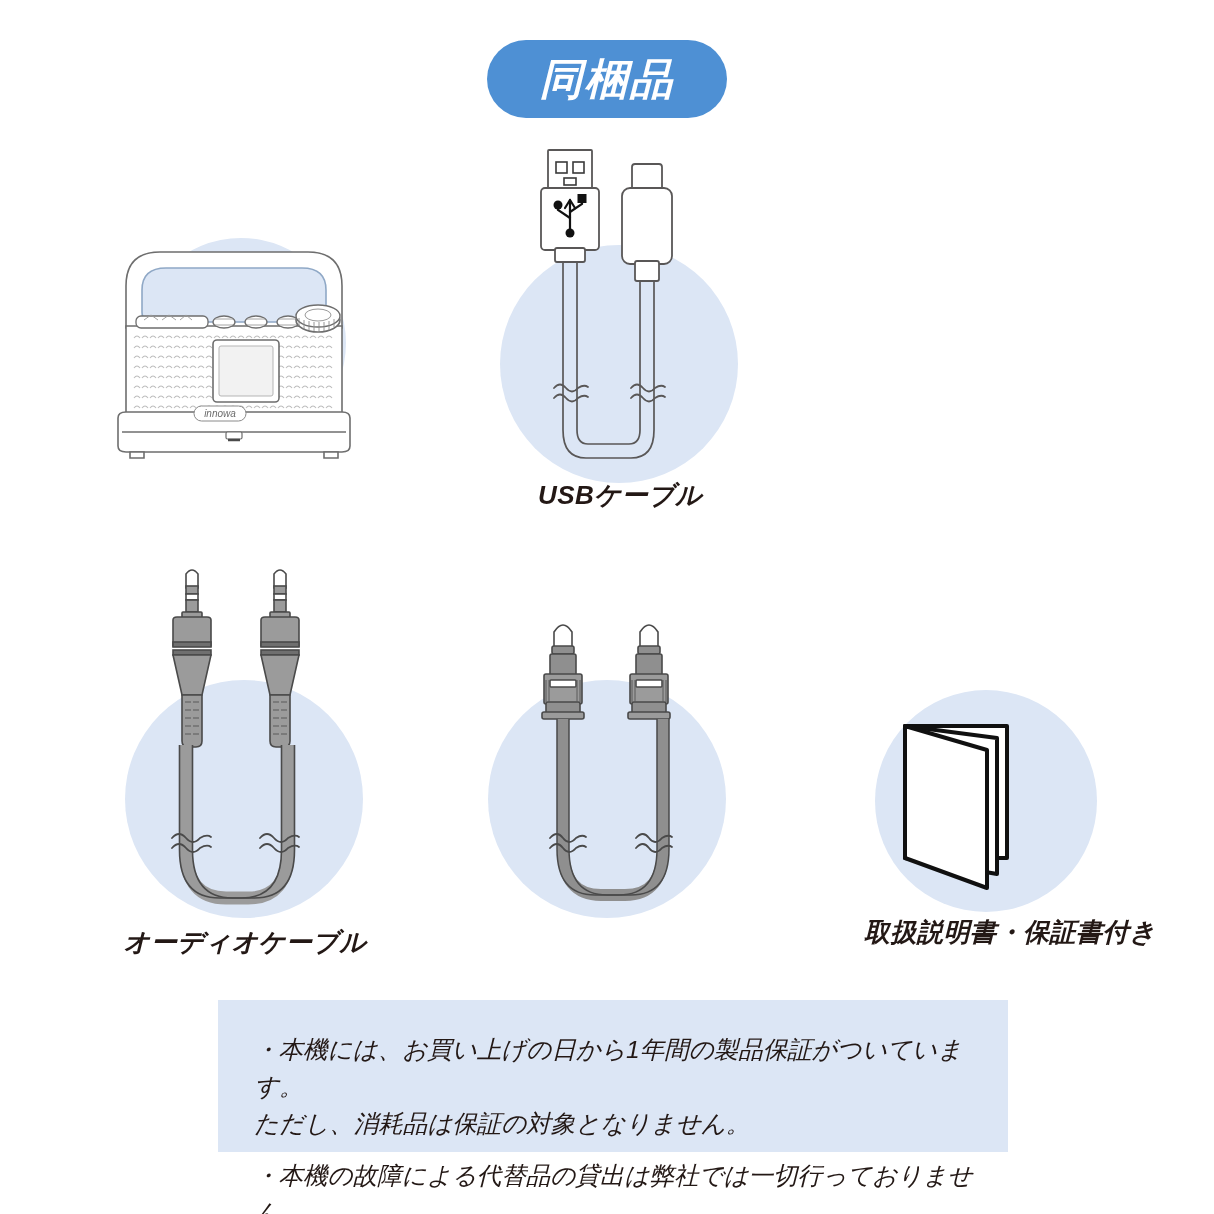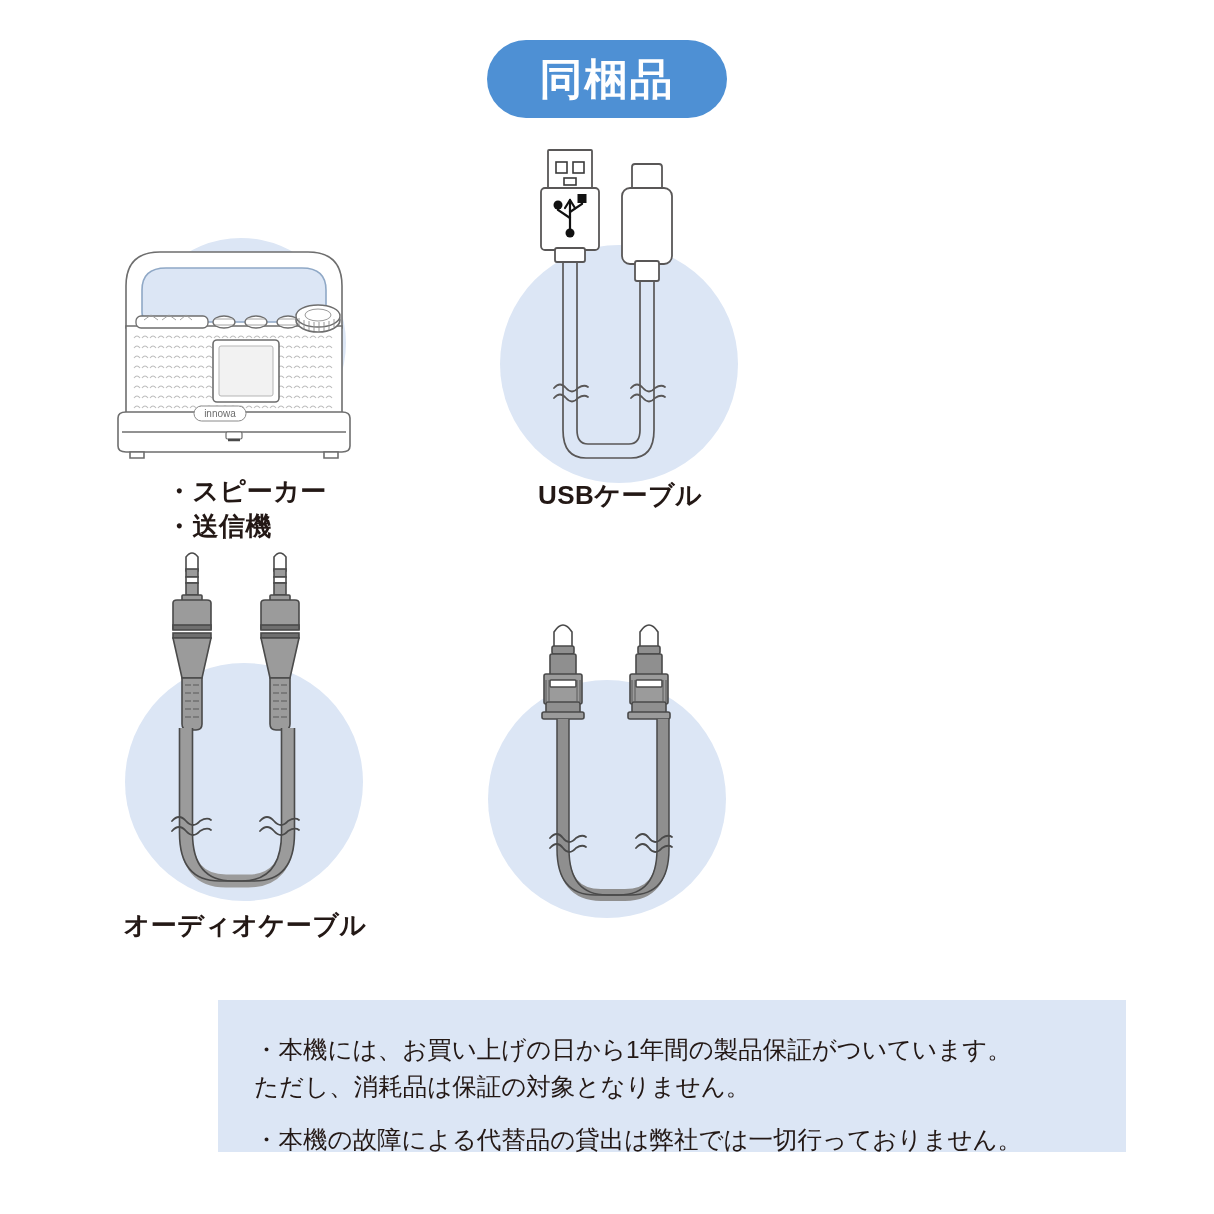--- a/index.html
+++ b/index.html
@@ -2,21 +2,21 @@
 <html><head>
 <meta charset="utf-8">
 <style>
   * { box-sizing: border-box; margin: 0; padding: 0; }
   html, body {
     width: 1214px; height: 1214px;
     background: #ffffff;
     font-family: "Liberation Sans", "DejaVu Sans", sans-serif;
     overflow: hidden;
   }
-  .page { position: relative; width: 1214px; height: 1214px; }
+  .page { position: relative; width: 1214px; height: 1214px; font-style: italic; }
 
   
   .title-badge {
     position: absolute;
     left: 487px; top: 40px;
     width: 240px; height: 78px;
     background: #4e90d4;
     border-radius: 39px;
     display: flex; align-items: center; justify-content: center;
   }
@@ -45,21 +45,21 @@
     line-height: 1.33;
     letter-spacing: 0.5px;
     white-space: pre-line;
   }
   .caption.left-align { text-align: left; }
 
   
   .notes-box {
     position: absolute;
     left: 218px; top: 1000px;
-    width: 908px; height: 152px;
+    width: 790px; height: 152px;
     background: #dce6f5;
     padding: 32px 30px 0 36px;
   }
   .note {
     font-size: 24.5px;
     color: #231815;
     line-height: 1.5;
     letter-spacing: 0px;
     white-space: pre-line;
     font-family: "Liberation Sans", "DejaVu Sans", sans-serif;
@@ -141,22 +141,20 @@
           <rect x="94" y="176" width="52" height="15" rx="7.5" fill="#ffffff" stroke="#8a8a8a" stroke-width="1"></rect>
           <text x="120" y="187" font-family="'Liberation Sans', sans-serif" font-size="10" fill="#6b6b6b" text-anchor="middle">innowa</text>
         </g>
 
         <g>
           <rect x="126" y="202" width="16" height="7" rx="1.5" fill="#ffffff" stroke="#6b6b6b" stroke-width="1.2"></rect>
           <path d="M128 210 h12" stroke="#4a4a4a" stroke-width="2.5"></path>
         </g>
       </svg>
     </div>
-    <div class="caption left-align" style="left:66px; top:244px; width:240px;">・スピーカー
-・送信機</div>
   </div>
 
   <div class="item" style="left:480px; top:130px; width:280px; height:400px;">
     <div class="blue-circle" style="left:20px; top:115px; width:238px; height:238px;"></div>
     <div class="art" style="left:0px; top:0px;">
       <svg width="280" height="350" viewBox="0 0 280 350">
 
         <g fill="#ffffff" stroke="#595757" stroke-width="1.8">
           <rect x="68" y="20" width="44" height="42" rx="1"></rect>
           <rect x="61" y="58" width="58" height="62" rx="4"></rect>
@@ -198,21 +196,21 @@
           <path d="M74 268 q6 -7 12 0 t12 0 q6 -4 10 -1"></path>
           <path d="M151 258 q6 -7 12 0 t12 0 q6 -4 10 -1"></path>
           <path d="M151 268 q6 -7 12 0 t12 0 q6 -4 10 -1"></path>
         </g>
       </svg>
     </div>
     <div class="caption" style="left:-10px; top:348px; width:300px;">USBケーブル</div>
   </div>
 
 
-  <div class="item" style="left:125px; top:533px; width:280px; height:420px;">
+  <div class="item" style="left:125px; top:550px; width:280px; height:420px;">
     <div class="blue-circle" style="left:0px; top:130px; width:238px; height:238px;"></div>
     <div class="art" style="left:0px; top:0px;">
       <svg width="280" height="380" viewBox="0 0 280 380">
         <g stroke="#4a4a4a" stroke-width="1.6">
 
           <path d="M61 24 q6 -8 12 0 v14 h-12 z" fill="#ffffff"></path>
           <rect x="61" y="36" width="12" height="8" fill="#9b9b9b"></rect>
           <rect x="61" y="44" width="12" height="6" fill="#ffffff"></rect>
           <rect x="61" y="50" width="12" height="12" fill="#9b9b9b"></rect>
           <rect x="57" y="62" width="20" height="8" rx="1" fill="#9b9b9b"></rect>
@@ -289,20 +287,36 @@
         <g fill="none" stroke="#4a4a4a" stroke-width="1.8" stroke-linecap="round">
           <path d="M70 238 q7 -8 13 0 t13 0 q6 -4 10 -1"></path>
           <path d="M70 248 q7 -8 13 0 t13 0 q6 -4 10 -1"></path>
           <path d="M156 238 q7 -8 13 0 t13 0 q6 -4 10 -1"></path>
           <path d="M156 248 q7 -8 13 0 t13 0 q6 -4 10 -1"></path>
         </g>
       </svg>
     </div>
   </div>
 
+  <div class="item" style="left:865px; top:690px; width:290px; height:280px;">
+    <div class="blue-circle" style="left:10px; top:0px; width:222px; height:222px;"></div>
+    <div class="art" style="left:0px; top:0px;">
+      <svg width="290" height="230" viewBox="0 0 290 230">
+        <g fill="#ffffff" stroke="#101010" stroke-width="4" stroke-linejoin="round">
+
+          <path d="M40 36 L142 36 L142 168 L40 168 Z"></path>
+
+          <path d="M40 36 L132 48 L132 184 L40 168 Z"></path>
+
+          <path d="M40 36 L122 60 L122 198 L40 168 Z"></path>
+        </g>
+      </svg>
+    </div>
+    <div class="caption" style="left:-30px; top:225px; width:350px;">取扱説明書・保証書付き</div>
+  </div>
 
   <div class="notes-box">
     <div class="note">・本機には、お買い上げの日から1年間の製品保証がついています。
 ただし、消耗品は保証の対象となりません。</div>
     <div class="note">・本機の故障による代替品の貸出は弊社では一切行っておりません。</div>
   </div>
 
 </div>
 
 </body></html>

